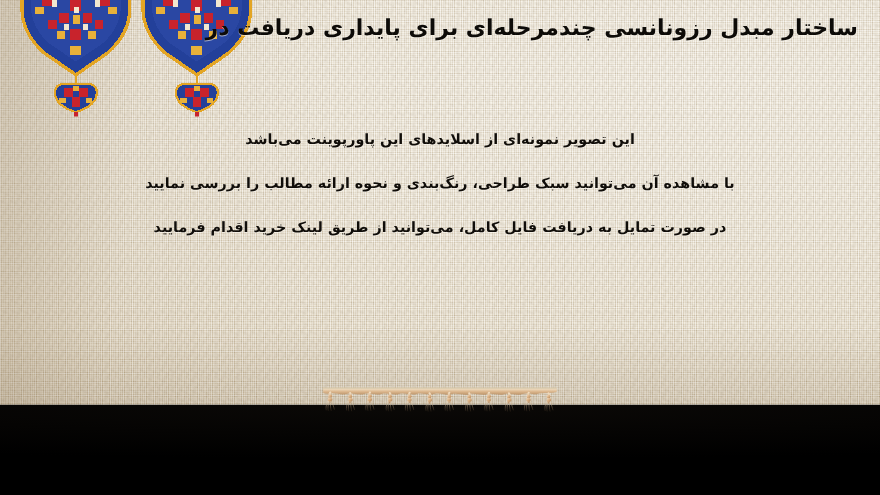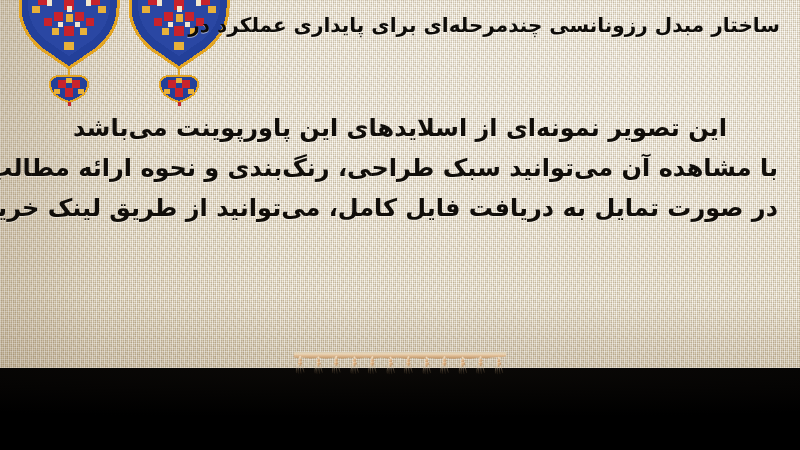--- a/index.html
+++ b/index.html
@@ -123,21 +123,21 @@
   .title .t-line.l2 { margin-top: -2px; }
 
   .body-block {
     position: absolute;
     right: 22px;
     top: 108px;
     width: 756px;
     text-align: center;
     color: #100d09;
     font-family: "DejaVu Sans", sans-serif;
-    font-size: 24px;
+    font-size: 13px;
     font-weight: bold;
     line-height: 40px;
     text-shadow: 0 1px 0 rgba(255,252,243,0.50);
   }
   .body-block .b-line { display: block; white-space: nowrap; }
 
   
   .fringe-zone {
     position: absolute;
     left: 0;
@@ -328,21 +328,21 @@
             <rect x="59" y="152" width="5" height="5"></rect>
           </g>
         </g>
       </g>
     </svg>
   </div>
 
   <div class="text-layer">
 
     <div class="title">
-      <span class="t-line l1">ساختار مبدل رزونانسی چندمرحله‌ای برای پایداری عملکرد در</span>
+      <span class="t-line l1">ساختار مبدل رزونانسی چندمرحله‌ای برای پایداری دریافت در</span>
     </div>
 
     <div class="body-block">
       <span class="b-line">این تصویر نمونه‌ای از اسلایدهای این پاورپوینت می‌باشد</span>
       <span class="b-line">با مشاهده آن می‌توانید سبک طراحی، رنگ‌بندی و نحوه ارائه مطالب را بررسی نمایید</span>
       <span class="b-line">در صورت تمایل به دریافت فایل کامل، می‌توانید از طریق لینک خرید اقدام فرمایید</span>
     </div>
 
   </div>
 

